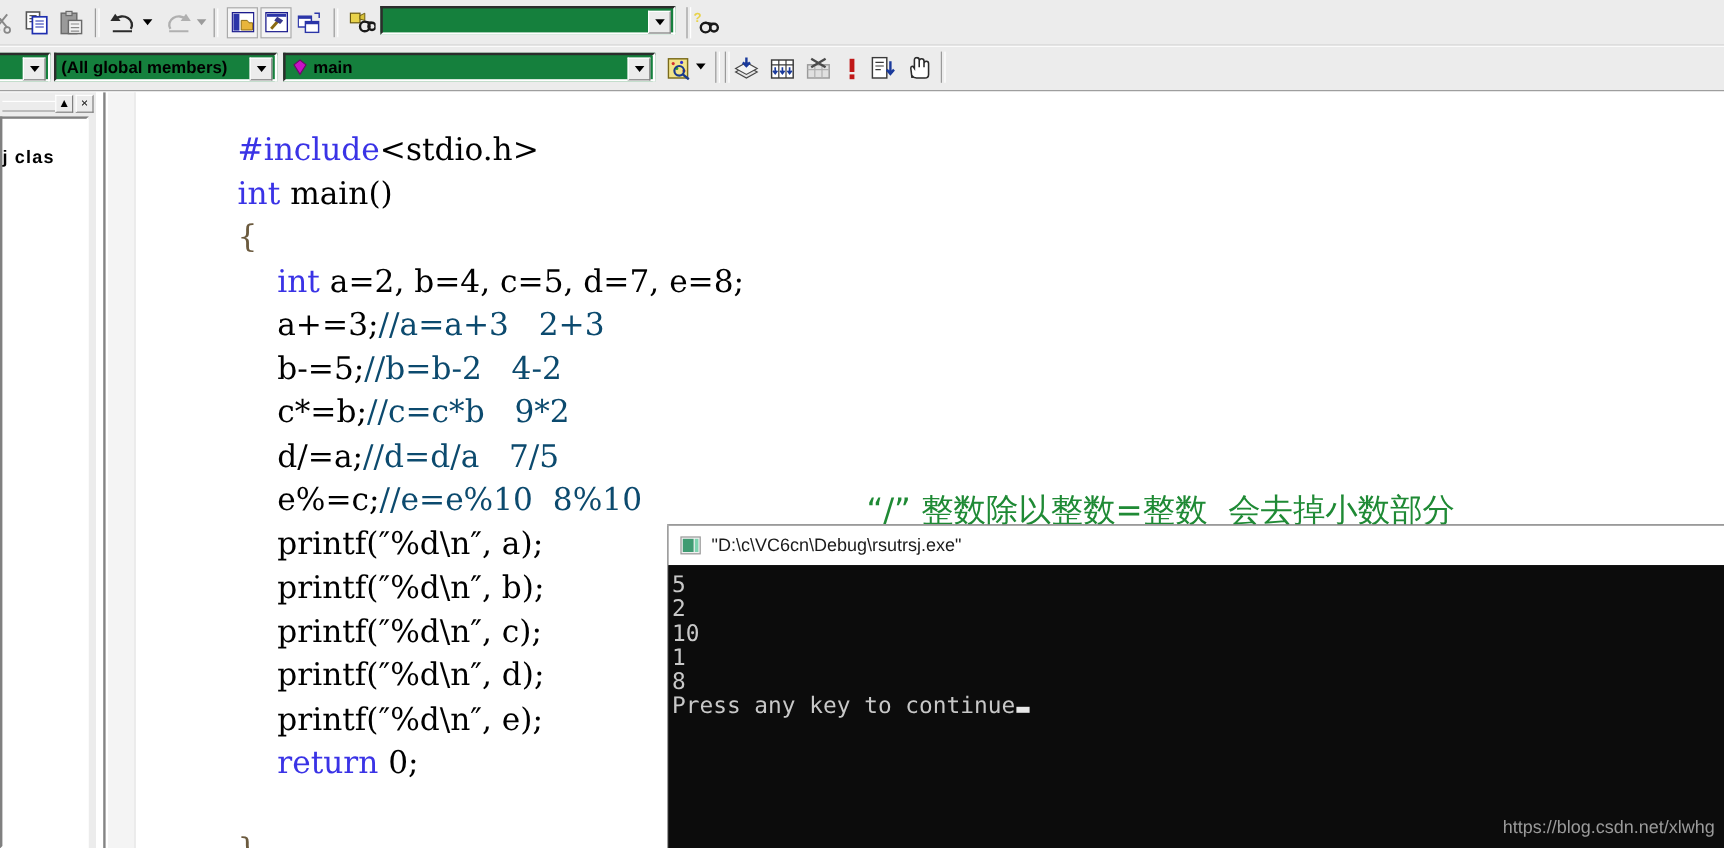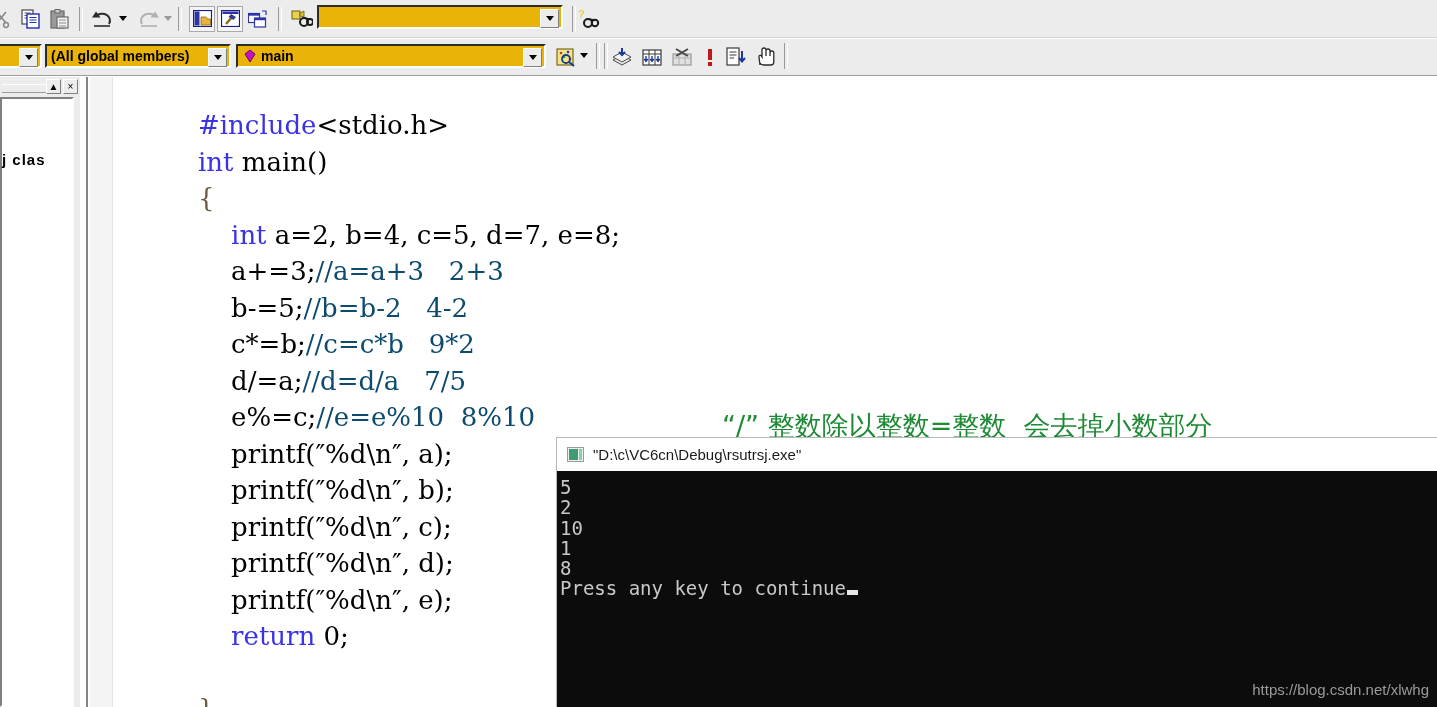--- a/index.html
+++ b/index.html
@@ -30,21 +30,21 @@
   .sep{width:2px;height:24px;margin:0 6px;border-left:1px solid #9a9a9a;border-right:1px solid #ffffff;}
   .sep2{width:2px;height:26px;margin:0 4px;border-left:1px solid #9a9a9a;border-right:1px solid #ffffff;}
   .caret{
     width:0;height:0;border-left:4px solid transparent;border-right:4px solid transparent;
     border-top:5px solid #000;margin-left:2px;
   }
   .caret.dim{border-top-color:#9b9b9b;}
 
   
   .combo{
-    height:24px;background:#eab308;
+    height:24px;background:#15803d;
     border:2px inset #c6c6c6;
     border-top-color:#808080;border-left-color:#808080;
     border-right-color:#ffffff;border-bottom-color:#ffffff;
     display:flex;align-items:center;box-sizing:border-box;position:relative;
   }
   .combo .txt{
     font-size:14px;font-weight:bold;color:#000;
     white-space:nowrap;overflow:hidden;padding-left:4px;font-family:"Liberation Sans",sans-serif;
   }
   .combo .cbtn{
@@ -66,21 +66,21 @@
     position:absolute;top:2px;width:15px;height:15px;background:#ececec;
     border:1px solid #ffffff;border-right-color:#808080;border-bottom-color:#808080;
     display:flex;align-items:center;justify-content:center;font-size:10px;color:#000;
     box-sizing:border-box;
   }
   #ws-restore{left:46px;}
   #ws-close{left:63px;}
   #ws-body{position:absolute;left:0;top:20px;width:74px;height:610px;
     background:#ffffff;border:2px solid;border-color:#808080 #ffffff #ffffff #808080;box-sizing:border-box;}
   #ws-tab{position:absolute;left:0;top:24px;font-size:15px;font-weight:bold;color:#000;
-    font-family:"Liberation Sans",sans-serif;letter-spacing:1px;white-space:nowrap;margin-top:28px;}
+    font-family:"Liberation Sans",sans-serif;letter-spacing:1px;white-space:nowrap;}
   #ws-vsplit{position:absolute;left:74px;top:20px;width:6px;height:610px;background:#ececec;}
 
   
   #editor{
     position:absolute;left:86px;top:77px;width:1351px;height:630px;
     background:#ffffff;box-sizing:border-box;
   }
   #editor-frame{position:absolute;left:0;top:0;width:100%;height:100%;
     border-left:2px solid #848484;box-sizing:border-box;background:#fff;}
   #editor-gutter{position:absolute;left:2px;top:0;width:22px;height:100%;

